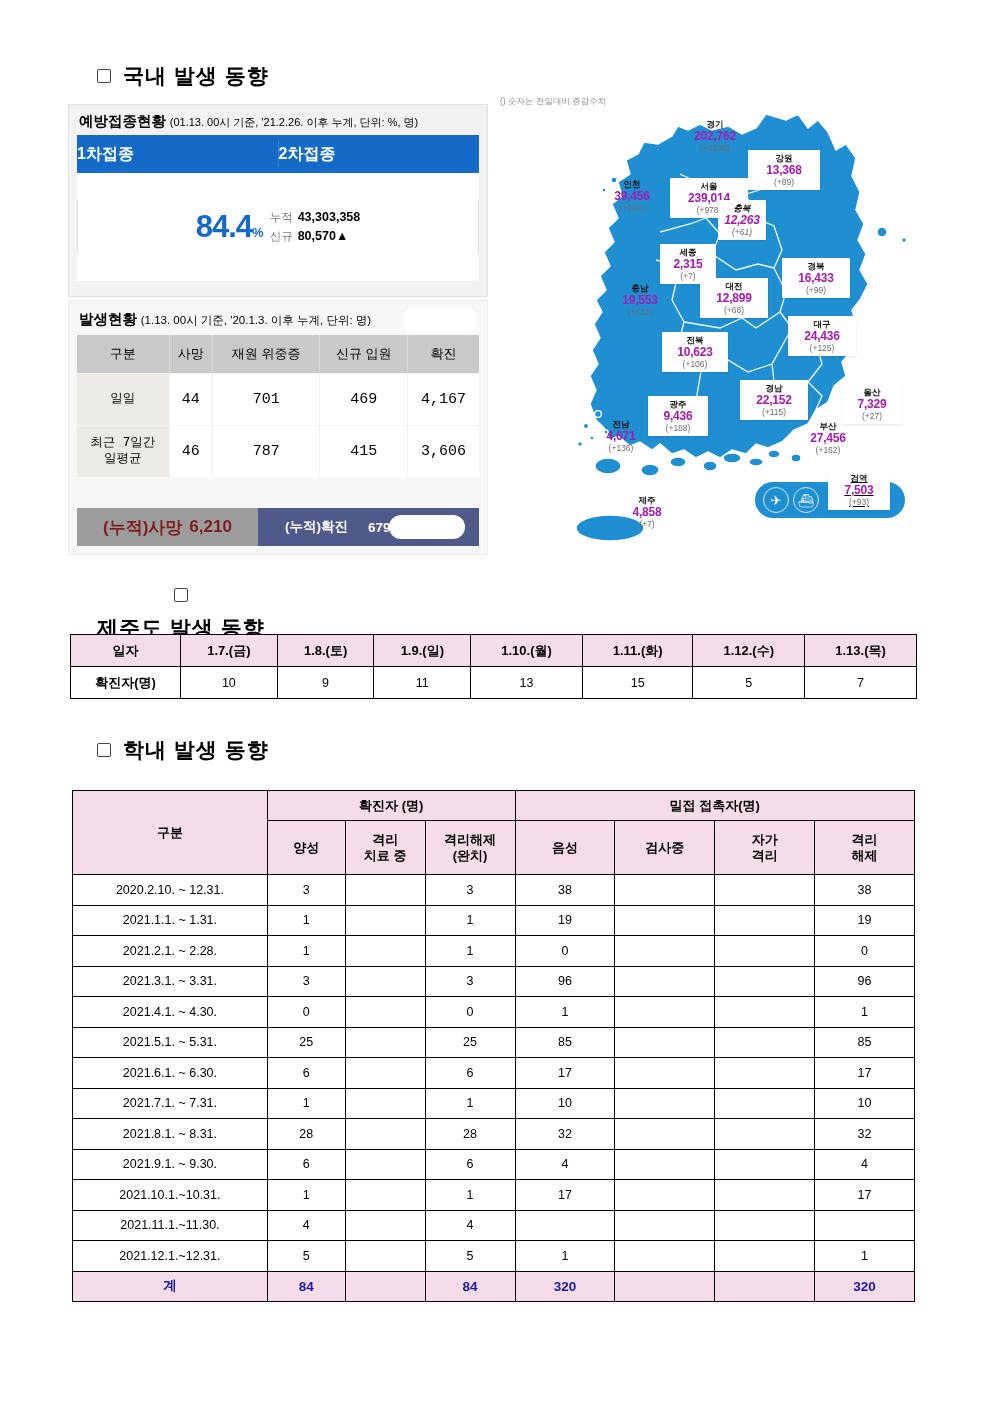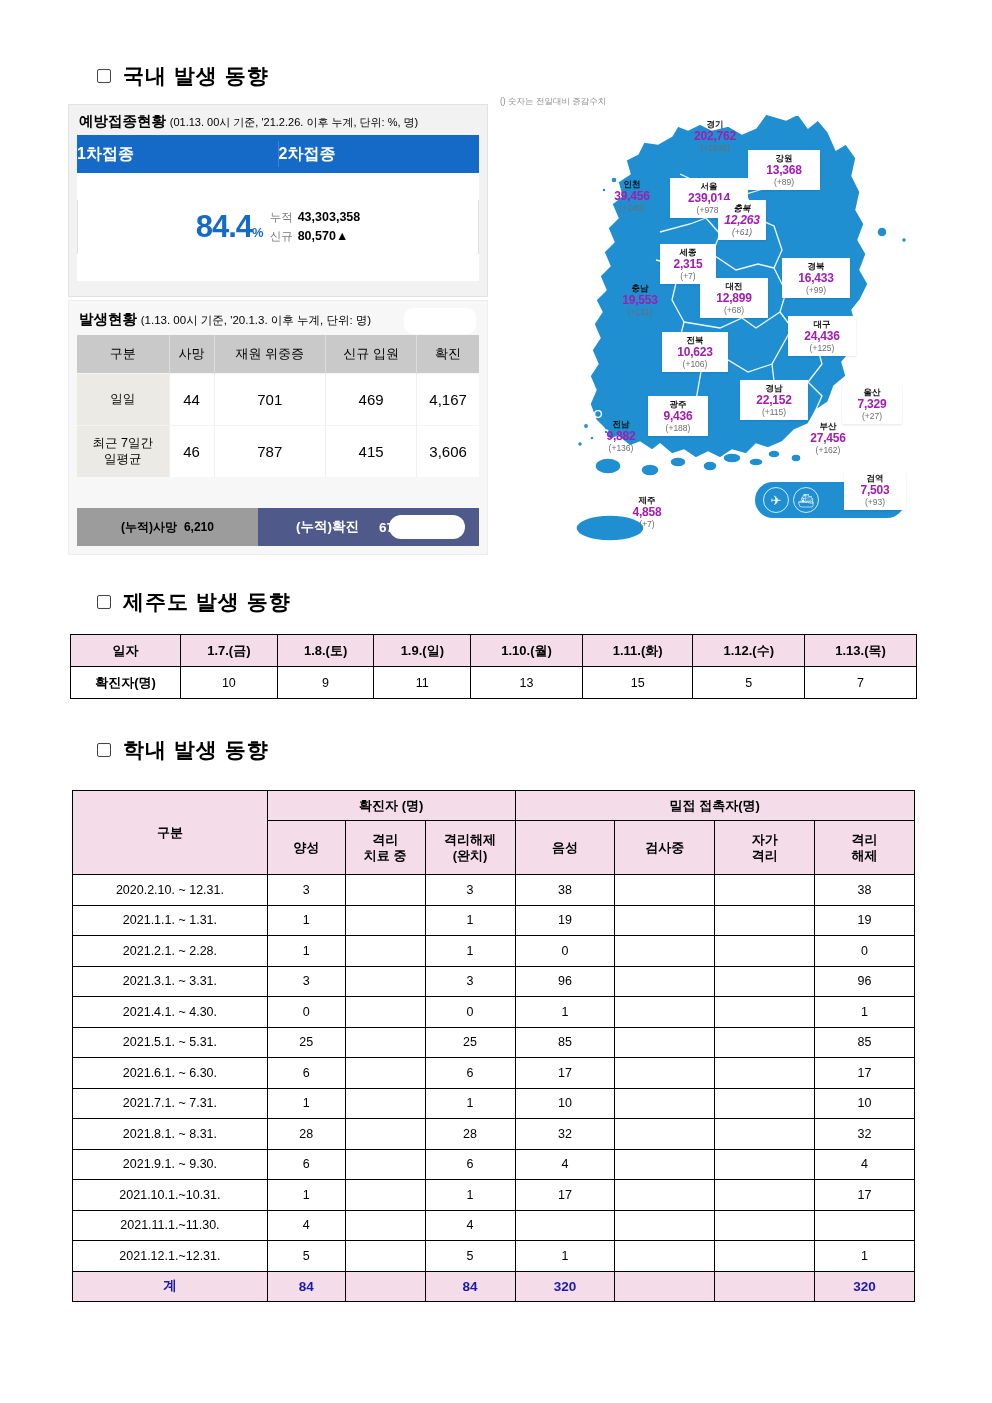--- a/index.html
+++ b/index.html
@@ -79,40 +79,41 @@
   .ob-table { margin:0 8px; width:calc(100% - 16px); border-collapse:collapse; }
   .ob-table th {
     background:#c9c9c9; font-size:13px; font-weight:normal;
     height:38px; border-right:1px solid #dcdcdc;
   }
   .ob-table th:last-child { border-right:none; }
   .ob-table td {
     background:#fff; text-align:center; height:52px;
     font-size:15px; border-right:1px solid #f0f0f0;
     border-top:1px solid #f4f4f4;
+    font-family:Liberation Mono, monospace;
   }
   .ob-table td:last-child { border-right:none; }
   .ob-table td.rowlbl {
     background:#eceae4; font-size:12.5px; line-height:1.3;
     width:92px;
   }
 
   .ob-foot {
     position:absolute; left:8px; right:8px; bottom:8px;
     height:38px; display:flex;
   }
   .ob-foot .death {
-    width:45%; background:#9c9c9c; color:#000000;
+    width:45%; background:#9c9c9c; color:#7f1d1d;
     display:flex; align-items:center; justify-content:center;
-    font-size:12px; font-weight:bold; gap:7px;
+    font-size:17px; font-weight:bold; gap:7px;
   }
   .ob-foot .conf {
     flex:1; background:#4f5a8a; color:#fff;
     display:flex; align-items:center; font-size:13.5px;
-    font-weight:bold; gap:20px; padding-left:38px; position:relative;
+    font-weight:bold; gap:20px; padding-left:27px; position:relative;
   }
   .redact-pill {
     position:absolute; right:14px; top:7px;
     width:76px; height:24px; background:#fff; border-radius:12px;
   }
   .redact-blob {
     position:absolute; left:404px; top:308px;
     width:72px; height:26px; background:#fff; border-radius:9px;
   }
 
@@ -138,24 +139,24 @@
     width:150px; height:36px; background:#1f8fd1; border-radius:18px;
   }
   #quar-pill .ic {
     position:absolute; top:5px; width:26px; height:26px;
     border:1.6px solid #cfe9f7; border-radius:50%;
     display:flex; align-items:center; justify-content:center;
     color:#fff; font-size:13px;
   }
   #quar-pill .ic.a { left:8px; }
   #quar-pill .ic.b { left:38px; }
-  #quar-lab { left:284px; top:378px; }
+  #quar-lab { left:268px; top:378px;text-decoration:underline; }
 
   
-  #jeju-head { position:absolute; left:70px; top:588px; }
+  #jeju-head { position:absolute; left:70px; top:588px;flex-direction:column; }
   #jeju-table {
     position:absolute; left:70px; top:634px;
     width:847px; border-collapse:collapse;
   }
   #jeju-table th, #jeju-table td {
     border:1.4px solid #000; text-align:center;
     height:32px; font-size:13px;
   }
   #jeju-table th { background:#f4dce8; font-weight:bold; }
   #jeju-table td.hl { background:#fff; font-weight:bold; font-size:13px; }
@@ -383,21 +384,21 @@
     <span class="vl">7,329</span>
     <span class="dl">(+27)</span>
   </div>
   <div class="mlab" style="left:88px;top:304px;width:60px;">
     <span class="nm">광주</span>
     <span class="vl">9,436</span>
     <span class="dl">(+188)</span>
   </div>
   <div class="mlab nobox" style="left:30px;top:324px;width:62px;">
     <span class="nm">전남</span>
-    <span class="vl">9,882</span>
+    <span class="vl">4,671</span>
     <span class="dl">(+136)</span>
   </div>
   <div class="mlab nobox" style="left:232px;top:326px;width:72px;">
     <span class="nm">부산</span>
     <span class="vl">27,456</span>
     <span class="dl">(+162)</span>
   </div>
   <div class="mlab nobox" style="left:56px;top:400px;width:62px;">
     <span class="nm">제주</span>
     <span class="vl">4,858</span>

